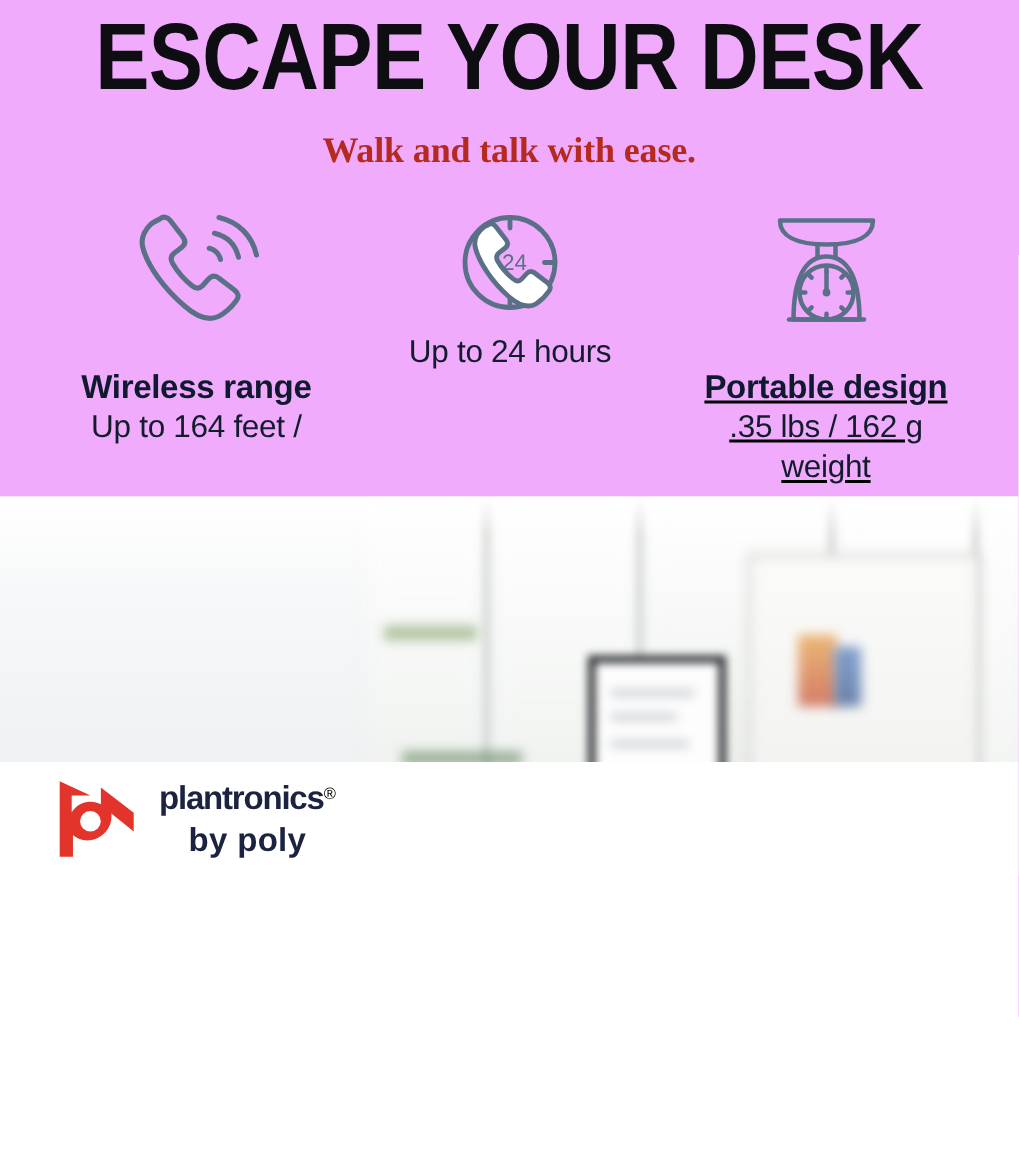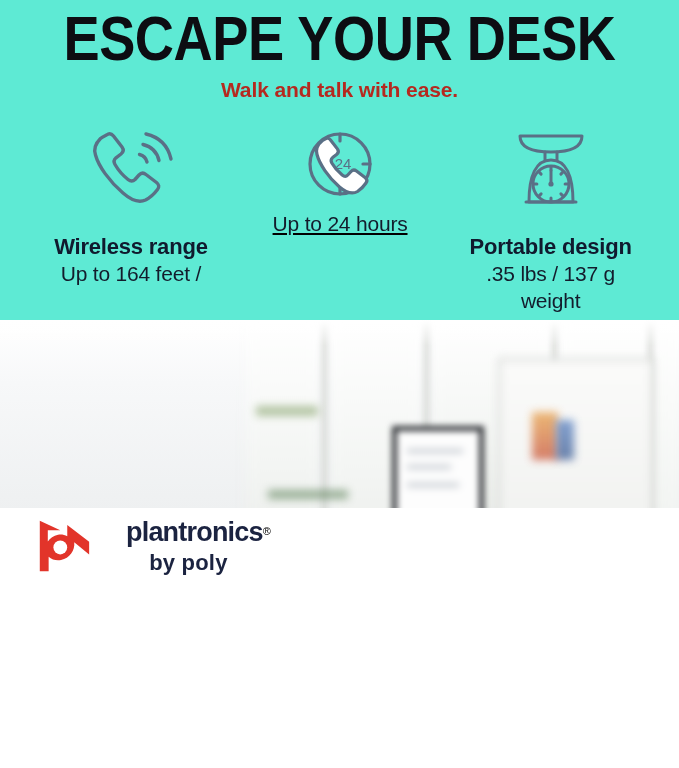--- a/index.html
+++ b/index.html
@@ -9,21 +9,21 @@
   }
   body {
     font-family: "Liberation Sans", sans-serif;
     -webkit-font-smoothing: antialiased;
   }
 
   .page {
     position: relative;
     width: 679px;
     height: 584px;
-    background: #5eead4;
+    background: #f0abfc;
     overflow: hidden;
   }
 
   
   .headline-block {
     padding-top: 2px;
     text-align: center;
   }
   .headline {
     font-family: "Liberation Sans Narrow", "Liberation Sans", sans-serif;
@@ -33,44 +33,45 @@
     letter-spacing: -0.5px;
     color: #0d0d12;
     transform: scaleX(0.86);
     transform-origin: center center;
     white-space: nowrap;
     margin: 0;
     padding-top: 4px;
   }
   .subhead {
     font-weight: 700;
-    font-size: 21px;
+    font-size: 24px;
     line-height: 24px;
     color: #b5291f;
-    margin: 8px 0 0 0;
+    margin: 19px 0 0 0;
     letter-spacing: -0.1px;
+    font-family: Liberation Serif, serif;
   }
 
   
   .features {
     display: flex;
     align-items: flex-start;
     justify-content: flex-start;
     margin-top: 22px;
     padding: 0 14px 0 18px;
     box-sizing: border-box;
   }
   .feature {
     box-sizing: border-box;
     text-align: center;
     padding: 0 4px;
   }
   .feature-1 { width: 230px; }
-  .feature-2 { width: 196px; text-decoration: underline; }
-  .feature-3 { width: 233px; }
+  .feature-2 { width: 196px; }
+  .feature-3 { width: 233px; text-decoration: underline; }
 
   .feature-icon {
     height: 86px;
     display: flex;
     align-items: center;
     justify-content: center;
   }
   .feature-icon svg { display: block; }
 
   .feature-title {
@@ -171,24 +172,23 @@
     background: #ffffff;
     display: flex;
     align-items: center;
     padding-left: 36px;
     box-sizing: border-box;
   }
   .logo-mark { width: 56px; height: 54px; margin-right: 14px; }
   .logo-text { line-height: 1; }
   .logo-word {
     font-weight: 700;
-    font-size: 27px;
+    font-size: 22px;
     letter-spacing: -0.8px;
     color: #1b2340;
-    margin-left: 20px;
   }
   .logo-reg {
     font-size: 11px;
     vertical-align: super;
     letter-spacing: 0;
   }
   .logo-sub {
     font-weight: 700;
     font-size: 22px;
     color: #1b2340;
@@ -260,21 +260,21 @@
             <path d="M43 74.1 v2.4"></path>
           <path d="M26.5 60 h2.4"></path>
             <path d="M57.1 60 h2.4"></path>
           <path d="M31.4 48.4 l1.7 1.7"></path>
             <path d="M52.9 69.9 l1.7 1.7"></path>
           <path d="M54.6 48.4 l-1.7 1.7"></path>
             <path d="M33.1 69.9 l-1.7 1.7"></path>
         </svg>
       </div>
       <div class="feature-title">Portable design</div>
-      <div class="feature-desc">.35 lbs / 137 g</div>
+      <div class="feature-desc">.35 lbs / 162 g</div>
       <div class="feature-desc">weight</div>
     </div>
   </div>
 
   <div class="photo">
     <div class="photo-scene">
 
       <div class="bg-wall"></div>
 
       <div class="bg-window win-a"></div>

